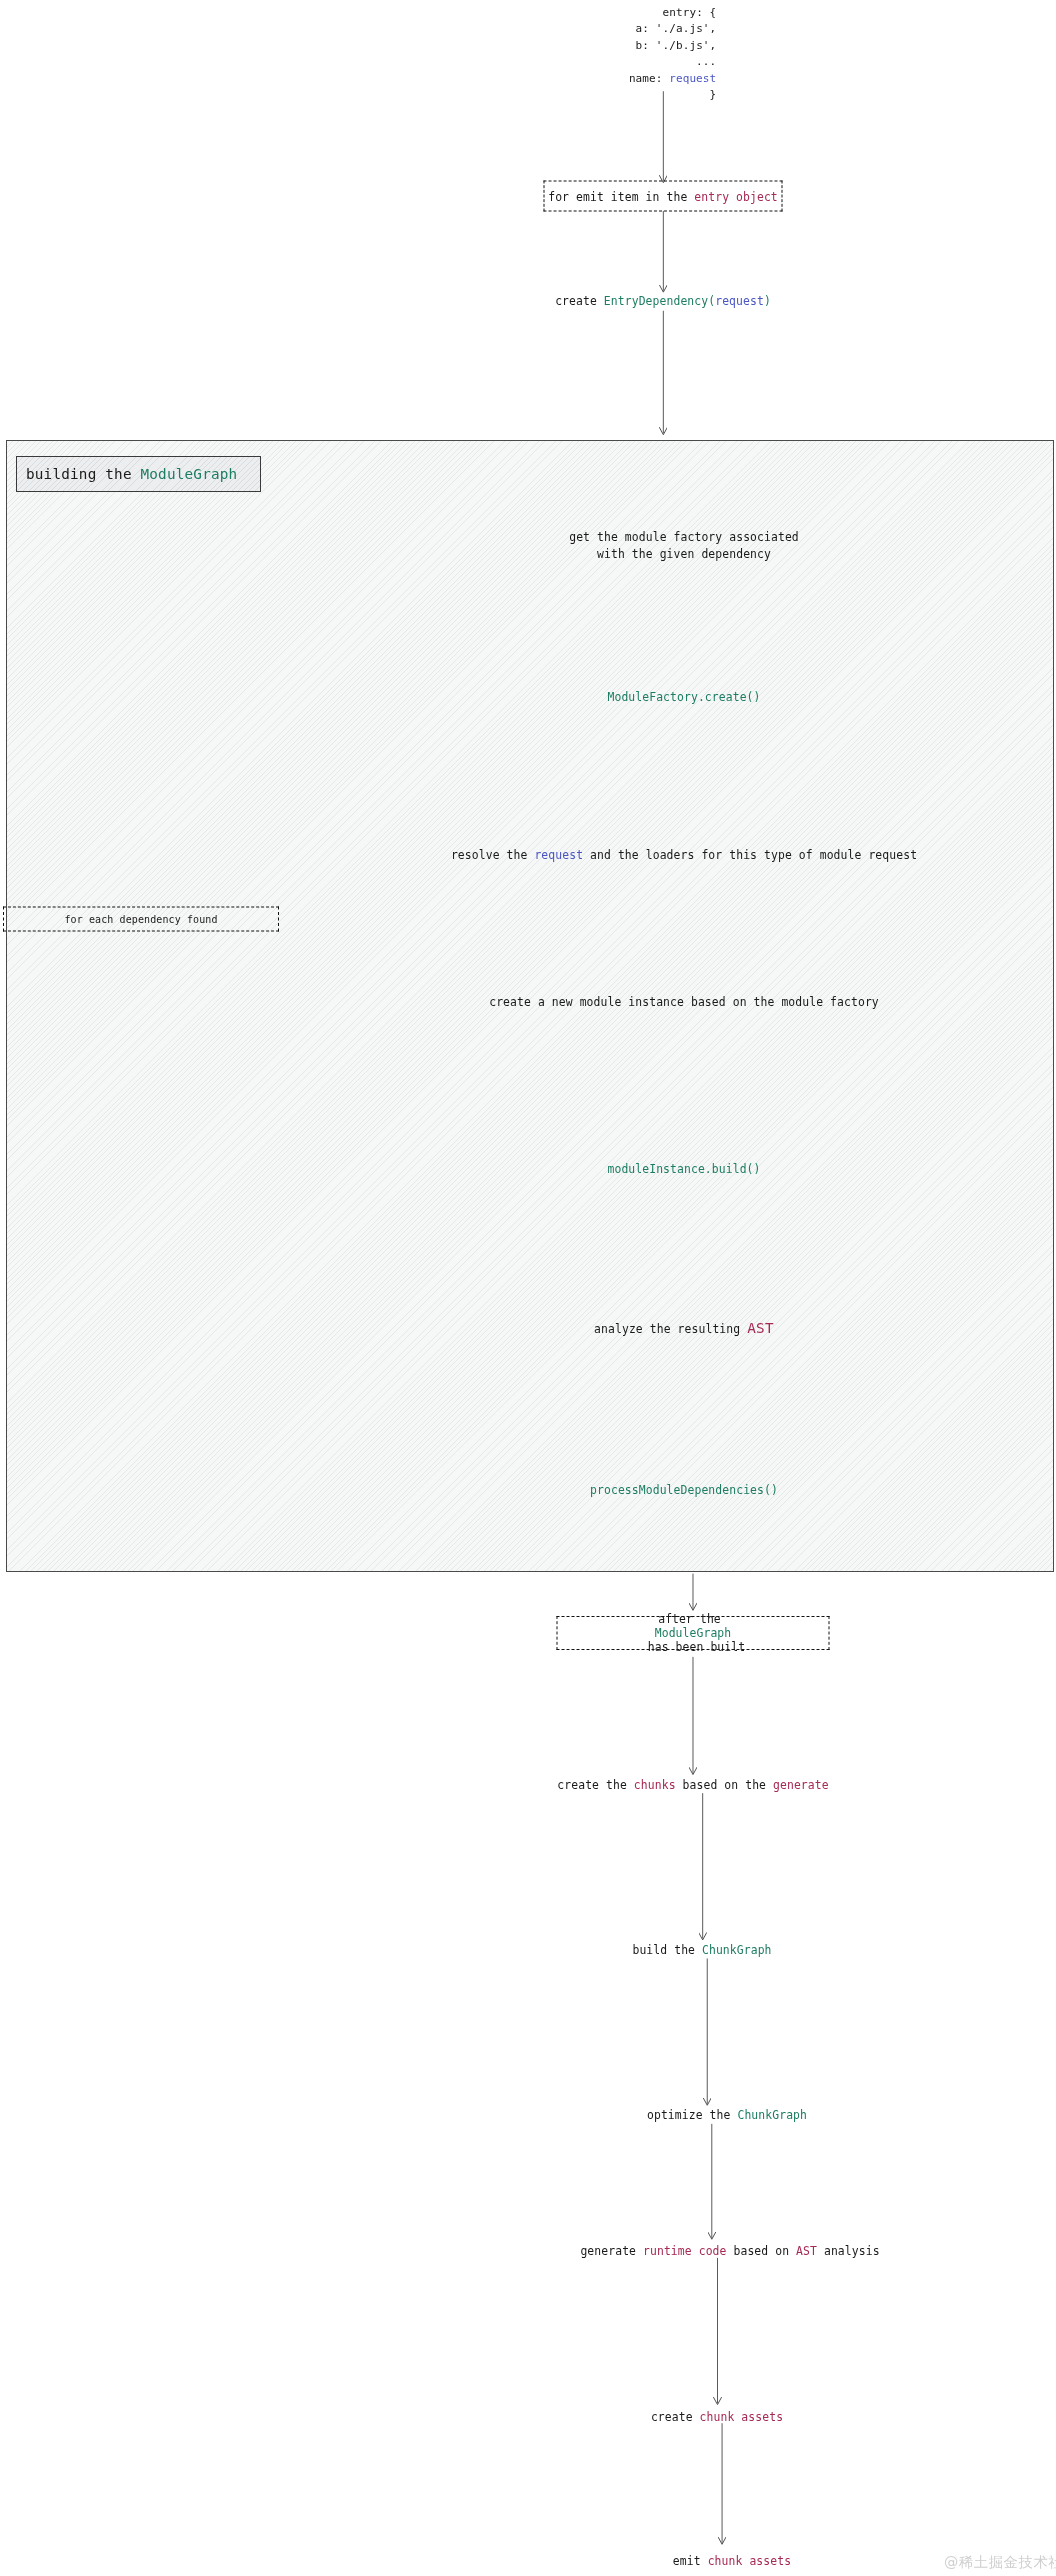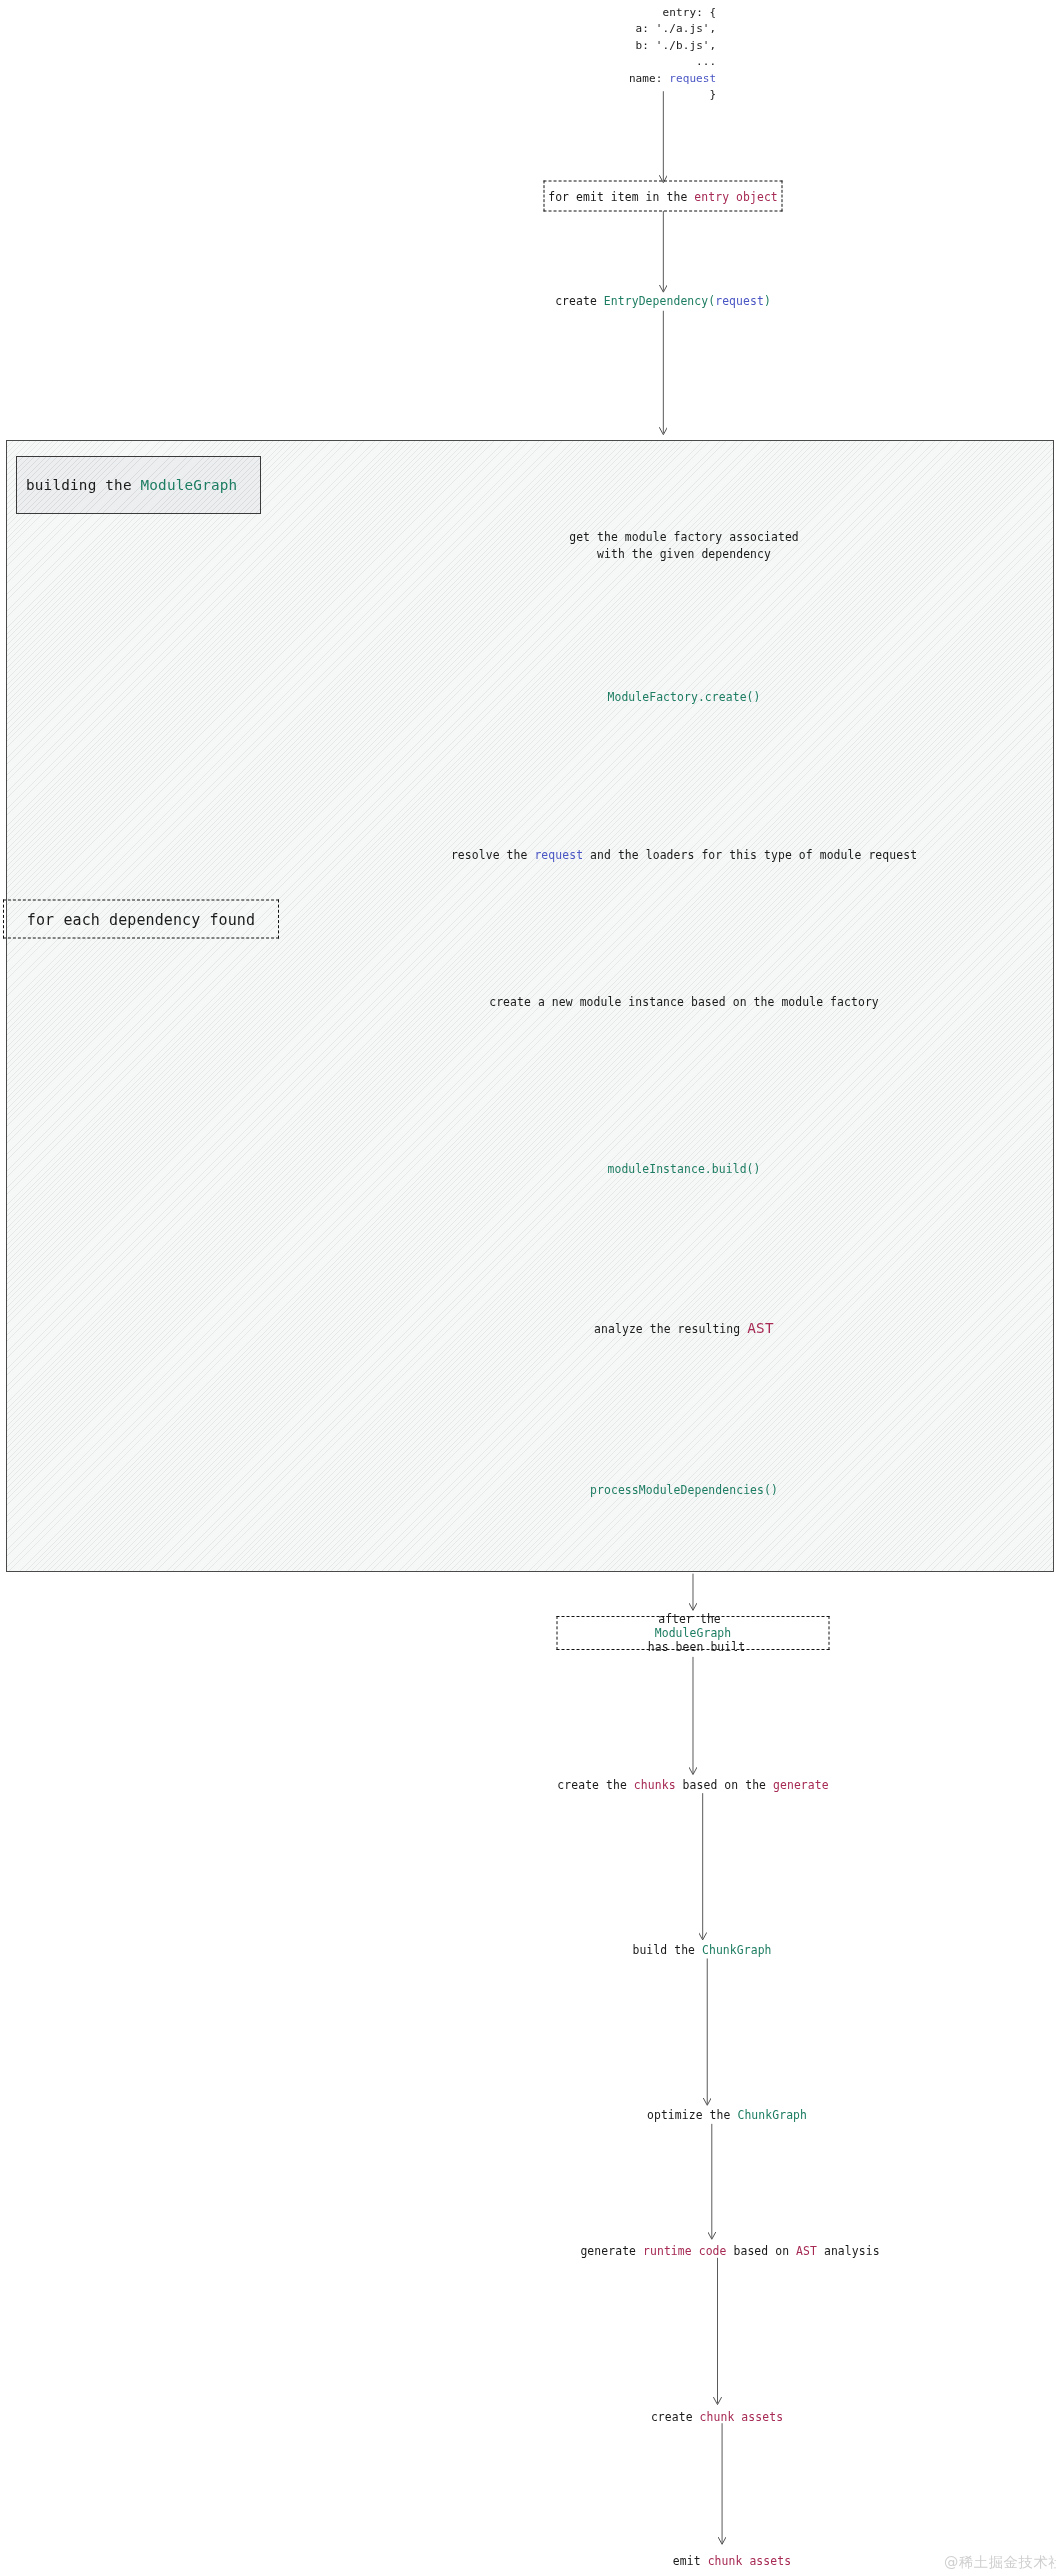--- a/index.html
+++ b/index.html
@@ -156,21 +156,21 @@
     <g stroke="#6b6b6b" stroke-width="1.5" fill="none" stroke-dasharray="9 9">
       <path d="M 1030 2618
                C 760 2680, 300 2660, 235 2430
                C 205 2300, 210 1400, 255 1130
                C 285 960, 600 940, 880 950" marker-end="url(#arrow-dash)"></path>
     </g>
   </svg>
 
   <div class="group-panel" style="left:5.7px; top:440px; width:1048px; height:1132px;"></div>
 
-  <div class="group-label" style="left:16px; top:456px; width:245px; height:58px;">
+  <div class="group-label" style="left:16px; top:456px; width:245px; height:36px;">
     <span>building the </span><span class="kw-green">ModuleGraph</span>
   </div>
 
   <div class="code-block" style="left:602px; top:4.6px;"><span>entry: {</span>
 <span>    a: './a.js',</span>
 <span>    b: './b.js',</span>
 <span>    ...</span>
 <span>    name: </span><span class="kw-blue">request</span>
 <span>}</span></div>
 
@@ -178,21 +178,21 @@
     <span>for emit item in the </span><span class="kw-crim">entry object</span>
   </div>
 
   <div class="node" style="left:663px; top:301px;"><span>create </span><span class="kw-green">EntryDependency(</span><span class="kw-blue">request</span><span class="kw-green">)</span></div>
 
   <div class="node" style="left:684px; top:546px;">get the module factory associated
 with the given dependency</div>
 
   <div class="node kw-green" style="left:684px; top:697px;">ModuleFactory.create()</div>
 
-  <div class="note" style="left:141px; top:919px; width:276px; height:39px; font-size:15px;">
+  <div class="note" style="left:141px; top:919px; width:276px; height:25px; font-size:10px;">
     <span>for each dependency found</span>
   </div>
 
   <div class="node" style="left:684px; top:855px;"><span>resolve the </span><span class="kw-blue">request</span><span> and the loaders for this type of module request</span></div>
 
   <div class="node" style="left:684px; top:1002px;">create a new module instance based on the module factory</div>
 
   <div class="node kw-green" style="left:684px; top:1169px;">moduleInstance.build()</div>
 
   <div class="node" style="left:684px; top:1328px;"><span>analyze the resulting </span><span class="kw-ast">AST</span></div>

